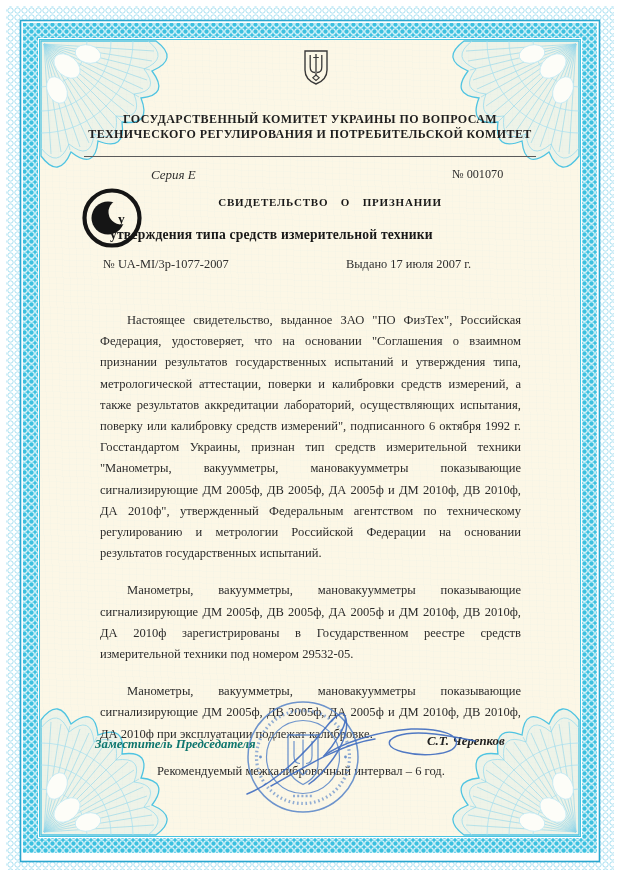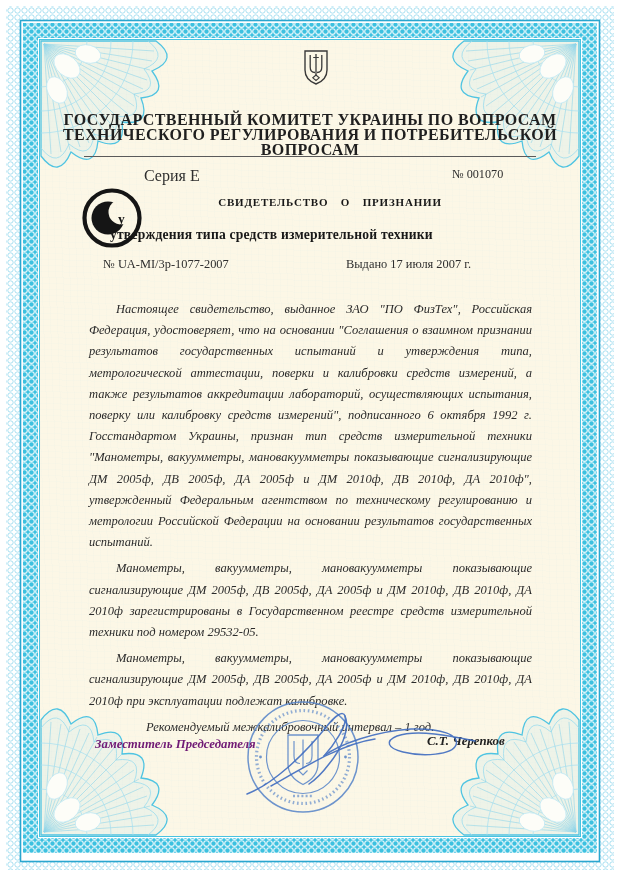--- a/index.html
+++ b/index.html
@@ -15,38 +15,38 @@
     content:"";position:absolute;inset:0;pointer-events:none;opacity:.55;
     background:
       repeating-linear-gradient(2deg, rgba(150,205,230,.07) 0 1px, transparent 1px 6px),
       repeating-linear-gradient(88deg, rgba(150,205,230,.05) 0 1px, transparent 1px 7px);
   }
   .frame-svg{position:absolute;left:0;top:0;z-index:2;pointer-events:none;}
   .layer{position:absolute;z-index:3;}
 
   .emblem{left:302px;top:49px;width:28px;height:36px;}
   .org-header{left:60px;top:112px;width:500px;text-align:center;
-    font-weight:bold;font-size:16px;line-height:15px;letter-spacing:.4px;color:#1f1f1f;}
+    font-weight:bold;font-size:12px;line-height:15px;letter-spacing:.4px;color:#1f1f1f;}
   .header-rule{left:84px;top:156px;width:452px;height:1px;background:#5a5a5a;}
-  .series{left:144px;top:167px;font-size:16px;}
+  .series{left:151px;top:167px;font-size:13px;font-style:italic;}
   .serial{left:452px;top:167px;font-size:12.2px;}
   .conformity{left:78px;top:187px;width:70px;height:66px;}
   .doc-title{left:110px;top:196px;width:440px;text-align:center;font-weight:bold;
     font-size:11px;letter-spacing:.8px;word-spacing:9px;color:#181818;}
   .doc-subtitle{left:110px;top:227px;width:440px;text-align:left;font-weight:bold;
     font-size:13.6px;letter-spacing:.2px;color:#181818;}
   .doc-number{left:103px;top:257px;font-size:12.4px;text-align:right;}
   .issued-date{left:346px;top:257px;font-size:12.4px;}
 
   .body-text{left:84px;top:294px;width:453px;font-size:12.55px;line-height:21.2px;
     text-align:justify;color:#2b2b2b;}
-  .body-text p{margin:5px;text-indent:27px;font-style:italic;}
+  .body-text p{margin:16px;text-indent:27px;}
   .body-text p.last{text-indent:57px;}
 
-  .sig-position{left:95px;top:737px;font-size:12.8px;font-weight:bold;font-style:italic;color:#701a75;}
+  .sig-position{left:95px;top:737px;font-size:12.8px;font-weight:bold;font-style:italic;color:#0f766e;}
   .sig-name{left:427px;top:734px;font-size:12.8px;font-weight:bold;font-style:italic;color:#222;}
   .seal{left:243px;top:697px;width:120px;height:120px;z-index:3;}
   .signature{left:225px;top:694px;width:265px;height:115px;z-index:4;}
 </style>
 </head>
 <body>
 
 <div class="page">
 
   <div class="paper"></div>
@@ -90,21 +90,21 @@
       <path d="M8.2,6 V18 Q8.2,23.5 13,23.5"></path>
       <path d="M19.8,6 V18 Q19.8,23.5 15,23.5"></path>
       <path d="M14,5 V26"></path>
       <path d="M14,26 L10.8,28.8 L14,31.5 L17.2,28.8 Z" stroke-width="1.1"></path>
       <path d="M11.2,8.5 H16.8" stroke-width="1"></path>
     </g>
   </svg>
 
   <div class="layer org-header">
     <div>ГОСУДАРСТВЕННЫЙ КОМИТЕТ УКРАИНЫ ПО ВОПРОСАМ</div>
-    <div>ТЕХНИЧЕСКОГО РЕГУЛИРОВАНИЯ И ПОТРЕБИТЕЛЬСКОЙ ВОПРОСАМ</div>
+    <div>ТЕХНИЧЕСКОГО РЕГУЛИРОВАНИЯ И ПОТРЕБИТЕЛЬСКОЙ КОМИТЕТ</div>
   </div>
   <div class="layer header-rule"></div>
 
   <div class="layer series">Серия Е</div>
   <div class="layer serial">№ 001070</div>
 
   <svg class="layer conformity" viewBox="0 0 70 66">
     <defs>
       <mask id="crescentMask">
         <rect x="0" y="0" width="70" height="66" fill="white"></rect>
@@ -119,21 +119,21 @@
   <div class="layer doc-title">СВИДЕТЕЛЬСТВО О ПРИЗНАНИИ</div>
   <div class="layer doc-subtitle">утверждения типа средств измерительной техники</div>
 
   <div class="layer doc-number">№  UA-MI/3p-1077-2007</div>
   <div class="layer issued-date">Выдано 17 июля 2007 г.</div>
 
   <div class="layer body-text">
     <p>Настоящее свидетельство, выданное ЗАО "ПО ФизТех", Российская Федерация, удостоверяет, что на основании "Соглашения о взаимном признании результатов государственных испытаний и утверждения типа, метрологической аттестации, поверки и калибровки средств измерений, а также результатов аккредитации лабораторий, осуществляющих испытания, поверку или калибровку средств измерений", подписанного 6 октября 1992 г. Госстандартом Украины, признан тип средств измерительной техники "Манометры, вакуумметры, мановакуумметры показывающие сигнализирующие ДМ 2005ф, ДВ 2005ф, ДА 2005ф и ДМ 2010ф, ДВ 2010ф, ДА 2010ф", утвержденный Федеральным агентством по техническому регулированию и метрологии Российской Федерации на основании результатов государственных испытаний.</p>
     <p>Манометры, вакуумметры, мановакуумметры показывающие сигнализирующие ДМ 2005ф, ДВ 2005ф, ДА 2005ф и ДМ 2010ф, ДВ 2010ф, ДА 2010ф зарегистрированы в Государственном  реестре средств измерительной техники под номером 29532-05.</p>
     <p>Манометры, вакуумметры, мановакуумметры показывающие сигнализирующие ДМ 2005ф, ДВ 2005ф, ДА 2005ф и ДМ 2010ф, ДВ 2010ф, ДА 2010ф при эксплуатации подлежат калибровке.</p>
-    <p class="last">Рекомендуемый межкалибровочный интервал – 1 год.</p>
+    <p class="last">Рекомендуемый межкалибровочный интервал – 6 год.</p>
   </div>
 
   <svg class="layer seal" viewBox="0 0 120 120">
     <g stroke="#5b87c9" fill="none" opacity="0.88">
       <circle cx="60" cy="60" r="55" stroke-width="1.5"></circle>
       <circle cx="60" cy="60" r="36.5" stroke-width="1.2"></circle>
       <circle cx="60" cy="60" r="46.5" stroke-width="3.2" stroke-dasharray="1.6 2.7" opacity="0.75"></circle>
       <path d="M45,38 H75 V67 C75,77 68,83.5 60,87.5 C52,83.5 45,77 45,67 Z" stroke-width="1.3"></path>
       <path d="M51,44 V59 Q51,66.5 57,66.5 M69,44 V59 Q69,66.5 63,66.5 M60,42.5 V71 M55.5,73.5 L60,78 L64.5,73.5" stroke-width="1.2"></path>
       <path d="M50,99 H70" stroke-width="2.4" stroke-dasharray="2 2.2" opacity="0.75"></path>

